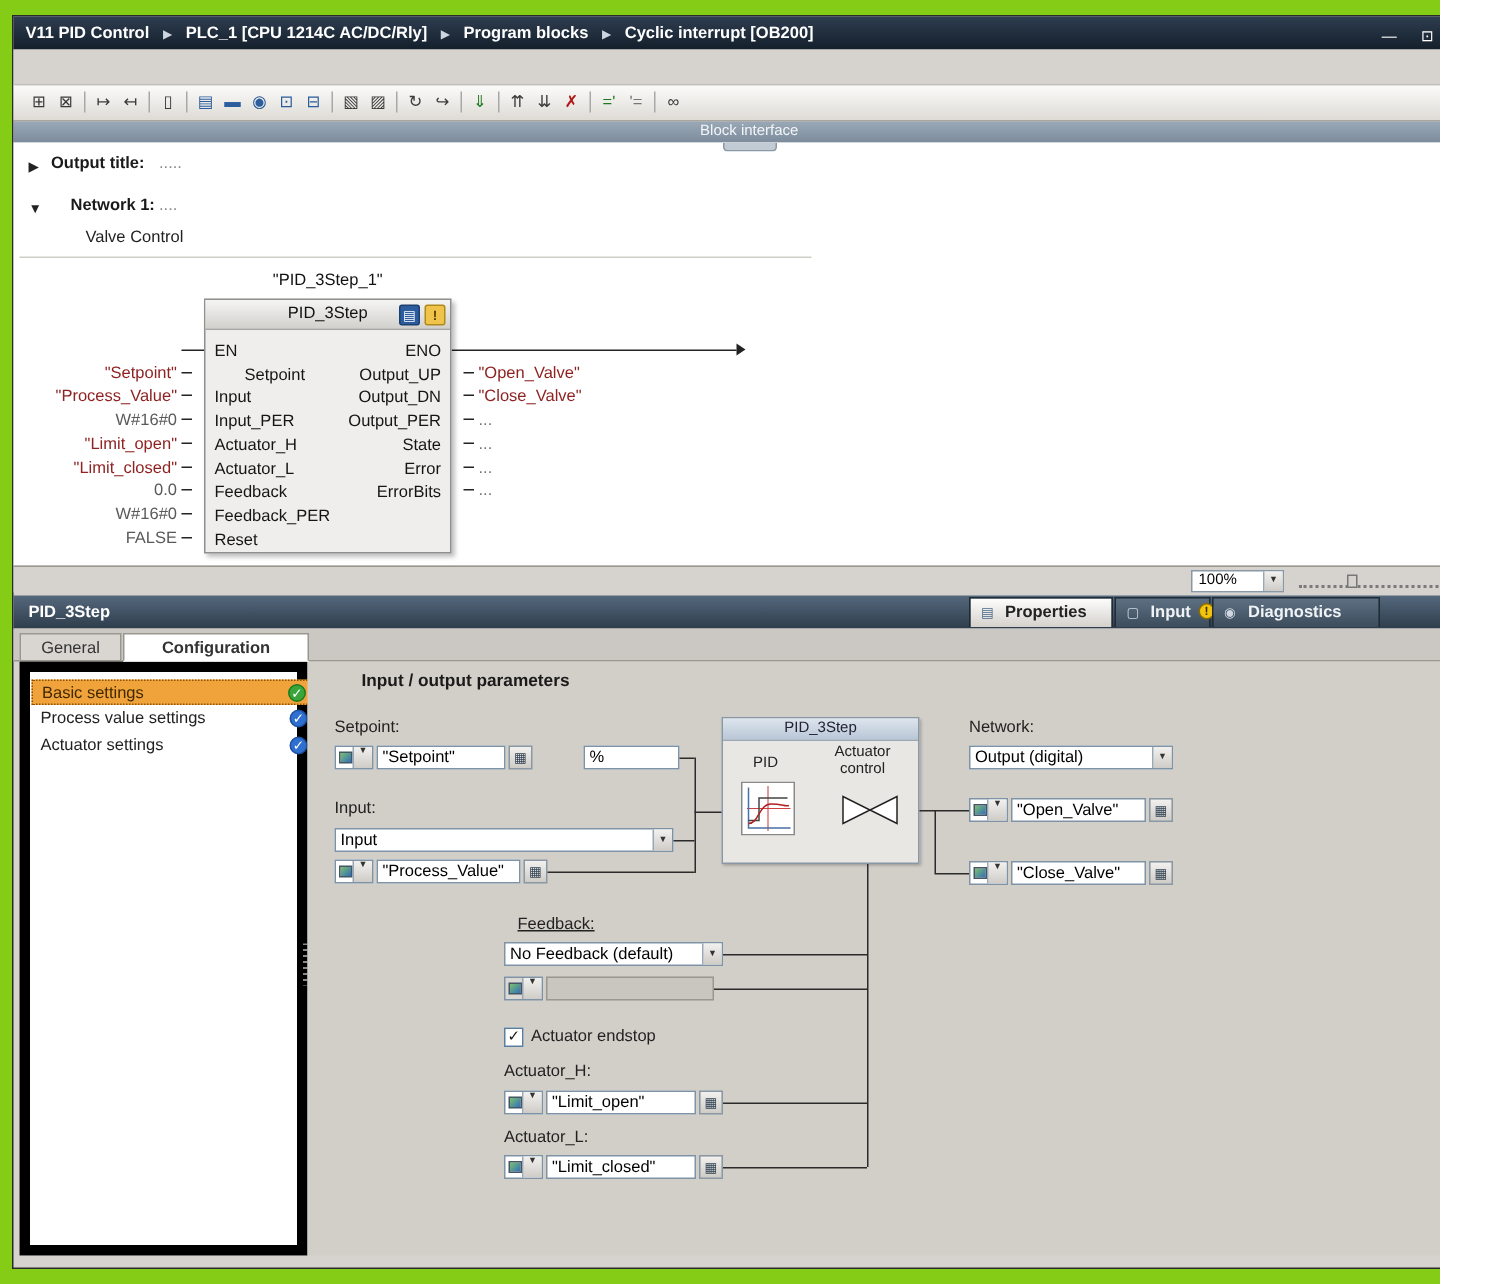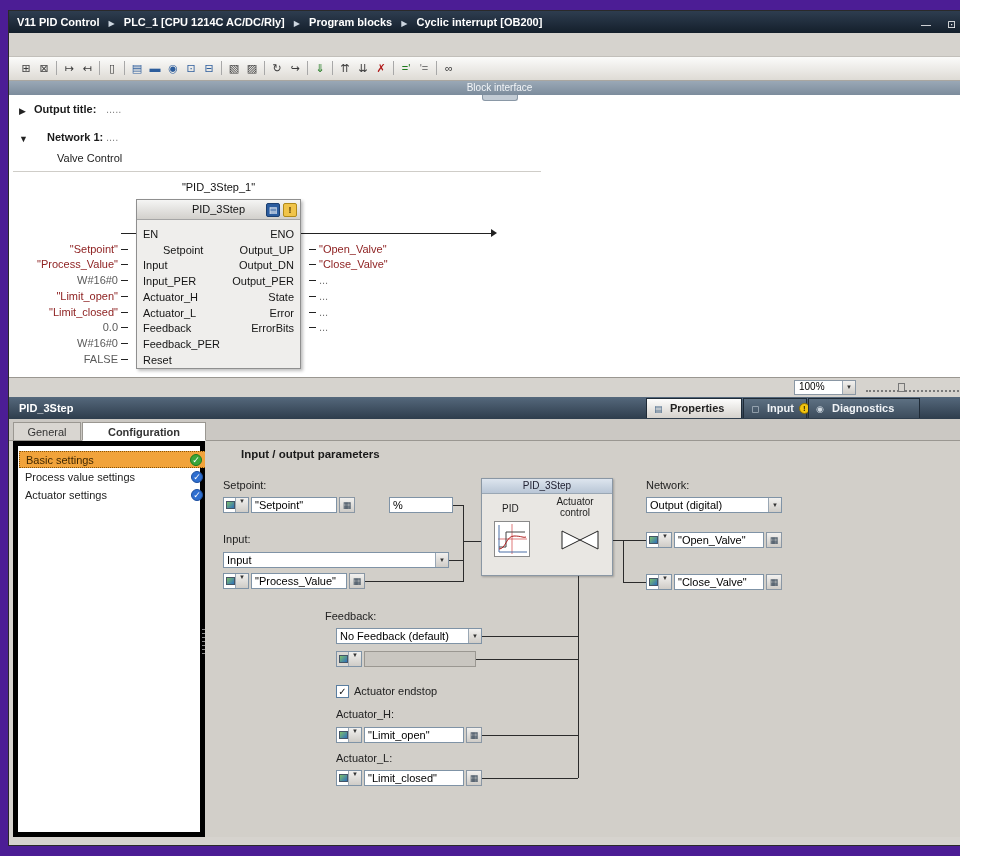--- a/index.html
+++ b/index.html
@@ -1,17 +1,17 @@
 <!DOCTYPE html>
 <html><head>
 <meta charset="utf-8">
 <style>
   * { box-sizing: border-box; margin: 0; padding: 0; }
   html,body { background:#fff; font-family:"Liberation Sans","DejaVu Sans",sans-serif; }
-  .screen { position:relative; width:960px; height:856px; background:#4c1d95; overflow:hidden; }
+  .screen { position:relative; width:960px; height:856px; background:#84cc16; overflow:hidden; }
   .window { position:absolute; left:8px; top:10px; width:983px; height:836px; background:#d6d3ce; border:1px solid #2a2a2a; }
   .a { position:absolute; }
 
   
   .titlebar { left:0; top:0; width:100%; height:22px; background:linear-gradient(#2e3d50,#141f2b); }
   .crumbs { left:8px; top:0; height:22px; line-height:22px; font-size:11px; font-weight:bold; color:#fff; white-space:nowrap; }
   .csep { font-size:8px; margin:0 6px; color:#cdd6e0; }
   .wctrls { right:4px; top:3px; }
   .wbtn { display:inline-block; width:18px; height:15px; line-height:14px; text-align:center; font-size:10px; color:#fff; margin-left:3px; cursor:default; }
 
@@ -72,21 +72,21 @@
   .icon-info::before { content:"▢"; color:#cfd8e0; }
   .icon-diag::before { content:"◉"; color:#cfd8e0; }
   .badge { display:inline-block; width:11px; height:11px; border-radius:50%; background:#f2c40f; border:1px solid #8a6d00; color:#3a2d00; font-size:8px; font-weight:bold; line-height:10px; text-align:center; vertical-align:1px; margin-left:5px; }
   .badge::after { content:"!"; }
   .phicon { color:#e8edf2; font-size:9px; width:14px; text-align:center; display:inline-block; }
 
   .ptabs-strip { left:0; top:408px; width:100%; height:22px; background:#cbc8c3; border-bottom:1px solid #9a9791; }
   .ltab { top:3px; height:19px; line-height:18px; font-size:11px; text-align:center; border:1px solid #9a9791; background:#d9d6d1; color:#333; }
   .ltab.active { background:#fff; font-weight:bold; border-bottom:1px solid #fff; z-index:3; }
 
-  .tree { left:4px; top:430px; width:192px; height:396px; background:#fff; border:5px solid #000000; }
+  .tree { left:4px; top:430px; width:192px; height:396px; background:#fff; border:7px solid #000000; }
   .titem { left:1px; width:188px; height:17px; font-size:11px; line-height:16px; padding-left:6px; color:#222; }
   .titem.sel { background:#f1a33b; border:1px dotted #8a5200; color:#402800; }
   .stat { position:absolute; right:4px; top:2px; width:12px; height:12px; border-radius:50%; color:#fff; font-size:9px; line-height:11px; text-align:center; }
   .stat::after { content:"✓"; }
   .stat.green { background:#3aa53a; border:1px solid #1e7a1e; }
   .stat.blue  { background:#2f6fd0; border:1px solid #1d4f9e; }
   .vgrip { left:193px; top:618px; width:5px; height:28px; background:repeating-linear-gradient(#8a8a8a 0 1px,transparent 1px 4px); }
 
   .config { left:196px; top:430px; width:770px; height:396px; background:#d2cfc9; overflow:hidden; }
   .sect { font-size:11.5px; font-weight:bold; color:#1a1a1a; }
@@ -315,21 +315,21 @@
         </div>
     <div class="a fld" style="left:469px; top:91px; width:90px;">"Open_Valve"</div>
     <div class="a browse" style="left:561px; top:91px;"></div>
     <div class="a pcombo" style="left:441px; top:133px;">
           <span class="pic"></span>
           <span class="dbtn"></span>
         </div>
     <div class="a fld" style="left:469px; top:133px; width:90px;">"Close_Valve"</div>
     <div class="a browse" style="left:561px; top:133px;"></div>
 
-    <span class="a clbl" style="left:120px; top:169px;">Feedback:</span>
+    <span class="a clbl" style="left:140px; top:169px;text-decoration:underline;">Feedback:</span>
     <div class="a ddl" style="left:131px; top:187px; width:146px;"><span>No Feedback (default)</span><span class="dbtn"></span></div>
     <div class="a pcombo dis" style="left:131px; top:210px;">
           <span class="pic"></span>
           <span class="dbtn"></span>
         </div>
     <div class="a fld dis" style="left:159px; top:210px; width:112px;"></div>
 
     <span class="a chk checked" style="left:131px; top:244px;"></span>
     <span class="a clbl" style="left:149px; top:244px;">Actuator endstop</span>
 

